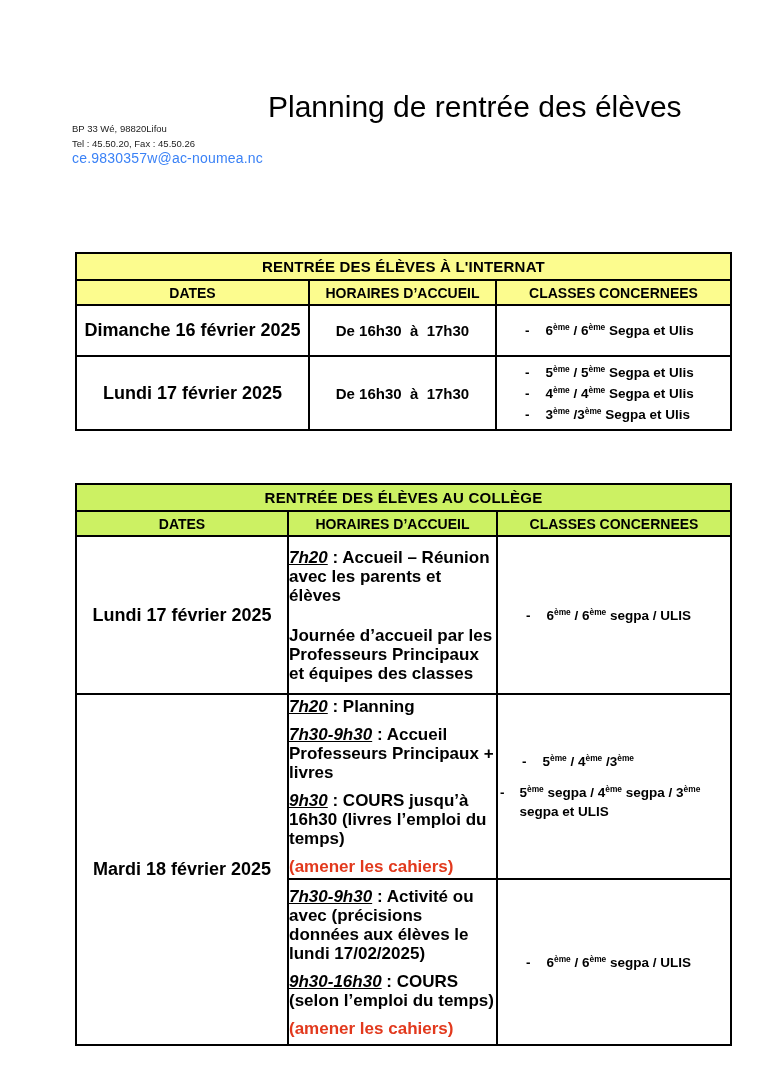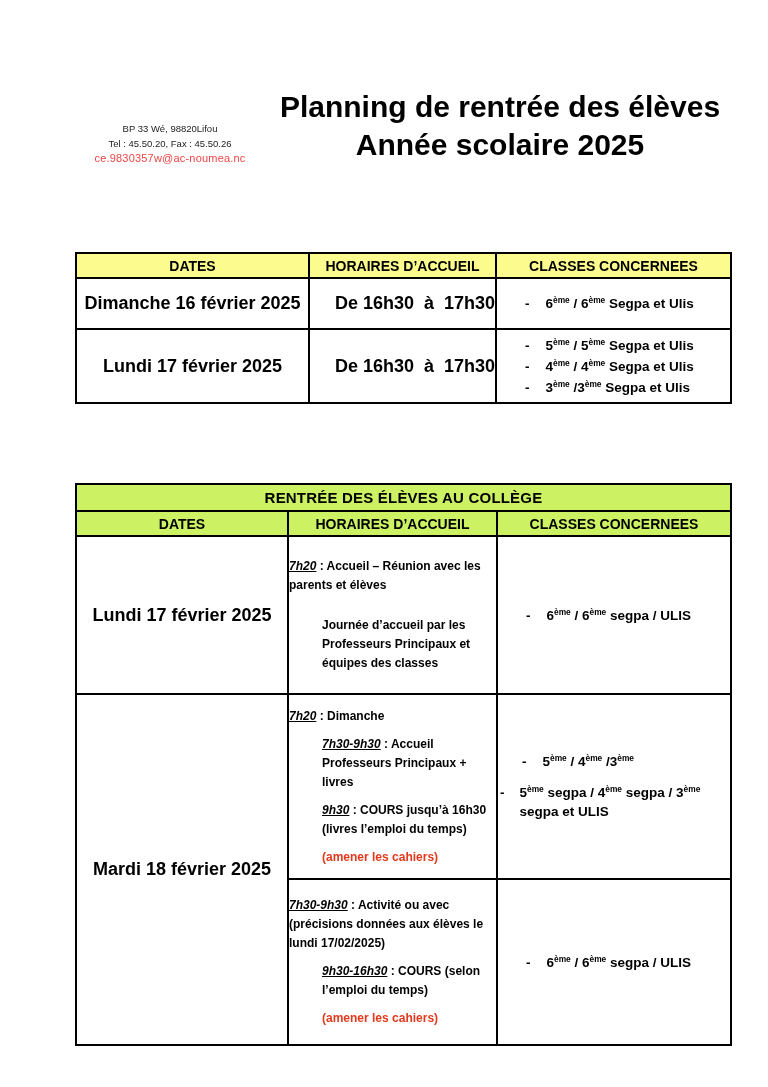--- a/index.html
+++ b/index.html
@@ -11,26 +11,26 @@
   *{box-sizing:border-box;}
   html,body{margin:0;padding:0;}
   body{
     width:768px;height:1087px;position:relative;background:#ffffff;
     font-family:"Liberation Sans", sans-serif;color:var(--ink);
     -webkit-font-smoothing:antialiased;
   }
   
   .contact{
     position:absolute;left:72px;top:121px;width:196px;
-    text-align:center;font-size:9.5px;line-height:15px;color:#1c1c1c;
-  }
-  .contact .email{font-size:11px;letter-spacing:.2px;color:#ef4444;}
+    font-size:9.5px;line-height:15px;color:#1c1c1c;
+  }
+  .contact .email{font-size:14px;letter-spacing:.2px;color:#3b82f6;}
   .doc-title{
     position:absolute;left:268px;top:88px;width:464px;
-    text-align:center;font-size:30px;line-height:38px;font-weight:700;
+    text-align:left;font-size:30px;line-height:38px;font-weight:400;
   }
   
   table.tbl{
     position:absolute;left:75px;width:655px;
     border-collapse:collapse;table-layout:fixed;
   }
   .t1{top:252px;}
   .t2{top:483px;}
   table.tbl td{border:2px solid var(--ink);padding:0;vertical-align:middle;}
   tr.r-title td{
@@ -40,28 +40,28 @@
   tr.r-head td{
     height:25px;text-align:center;font-weight:bold;font-size:14px;
     background:var(--yellow);
     margin-top:37px;
   }
   .t2 tr.r-title td,.t2 tr.r-head td{background:var(--green);}
   td.date{
     text-align:center;font-weight:bold;font-size:18px;padding:0 2px;margin-left:44px;
   }
   td.hor-center{
-    text-align:right;font-weight:bold;font-size:18px;white-space:pre-wrap;margin-left:15px;
+    text-align:center;font-weight:bold;font-size:15px;white-space:pre-wrap;margin-left:15px;
   }
   td.hcell{
-    font-weight:bold;font-size:12px;line-height:19px;
+    font-weight:bold;font-size:17px;line-height:19px;
     padding:6px 6px 6px 11px;
     margin-left:39px;
   }
-  .h-par + .h-par{margin-top:9px;padding-left:33px;}
+  .h-par + .h-par{margin-top:9px;}
   .h-par.gap-xl{margin-top:21px;}
   td.classes{font-weight:bold;font-size:13.5px;line-height:19px;padding:4px 2px;}
   .c-list{display:flex;flex-direction:column;gap:2px;}
   .t2 .c-list{gap:12px;}
   .c-item{display:flex;margin-left:28px;}
   .c-item .dash{flex:0 0 auto;margin-right:16px;}
   .c-item.ind-sm{margin-left:2px;}
   .c-item.ind-sm .dash{margin-right:15px;}
   .c-item.ind-md{margin-left:24px;}
   
@@ -74,30 +74,32 @@
 <body>
 
 <div class="contact">
   <div>BP 33 Wé, 98820Lifou</div>
   <div>Tel : 45.50.20, Fax : 45.50.26</div>
   <div class="email">ce.9830357w@ac-noumea.nc</div>
 </div>
 
 <div class="doc-title">
   <div>Planning de rentrée des élèves</div>
-  <div>Année scolaire 2025</div>
 </div>
 
 <table class="tbl t1">
   <colgroup>
       <col style="width:233px">
       <col style="width:187px">
       <col style="width:235px">
     </colgroup>
   <tbody>
+  <tr class="r-title">
+    <td colspan="3">RENTRÉE DES ÉLÈVES À L'INTERNAT</td>
+  </tr>
   <tr class="r-head">
     <td>DATES</td>
     <td>HORAIRES D’ACCUEIL</td>
     <td>CLASSES CONCERNEES</td>
   </tr>
   <tr style="height:51px">
     <td class="date">Dimanche 16 février 2025</td>
     <td class="hor-center">De 16h30  à  17h30</td>
     <td class="classes">
       <div class="c-list">
@@ -159,21 +161,21 @@
               <span class="dash">-</span>
               <span><span>6</span><sup>ème</sup><span> / 6</span><sup>ème</sup><span> segpa / ULIS</span></span>
             </div>
       </div>
     </td>
   </tr>
 
   <tr style="height:185px">
     <td class="date" rowspan="2">Mardi 18 février 2025</td>
     <td class="hcell">
-      <div class="h-par"><span class="seg-time">7h20</span><span> : Dimanche</span></div>
+      <div class="h-par"><span class="seg-time">7h20</span><span> : Planning</span></div>
       <div class="h-par"><span class="seg-time">7h30-9h30</span><span> : Accueil Professeurs Principaux + livres</span></div>
       <div class="h-par"><span class="seg-time">9h30</span><span> : COURS jusqu’à 16h30 (livres l’emploi du temps)</span></div>
       <div class="h-par"><span class="seg-red">(amener les cahiers)</span></div>
     </td>
     <td class="classes">
       <div class="c-list">
         <div class="c-item ind-md">
               <span class="dash">-</span>
               <span><span>5</span><sup>ème</sup><span> / 4</span><sup>ème</sup><span> /3</span><sup>ème</sup></span>
             </div>

